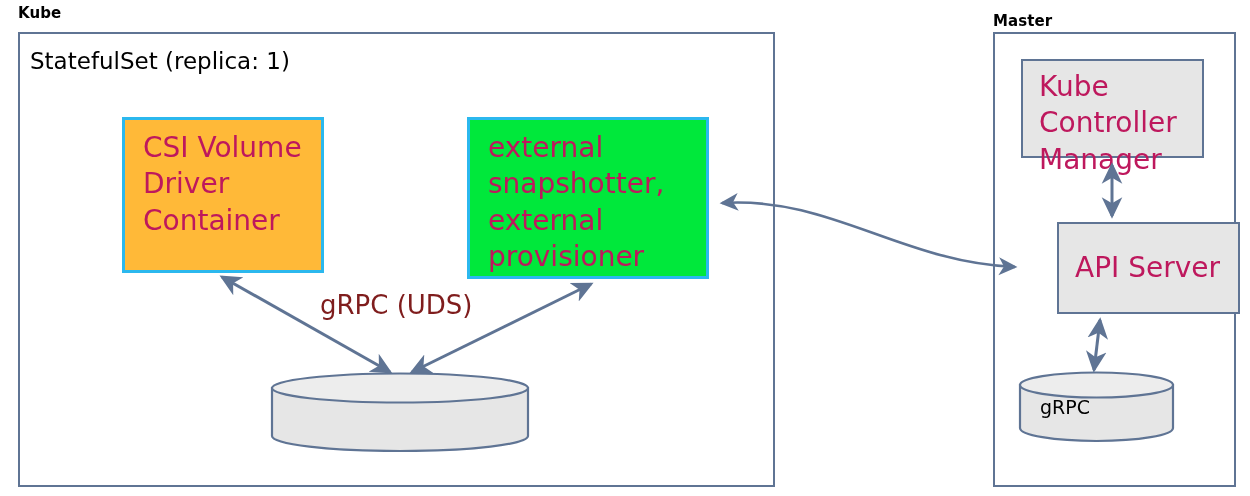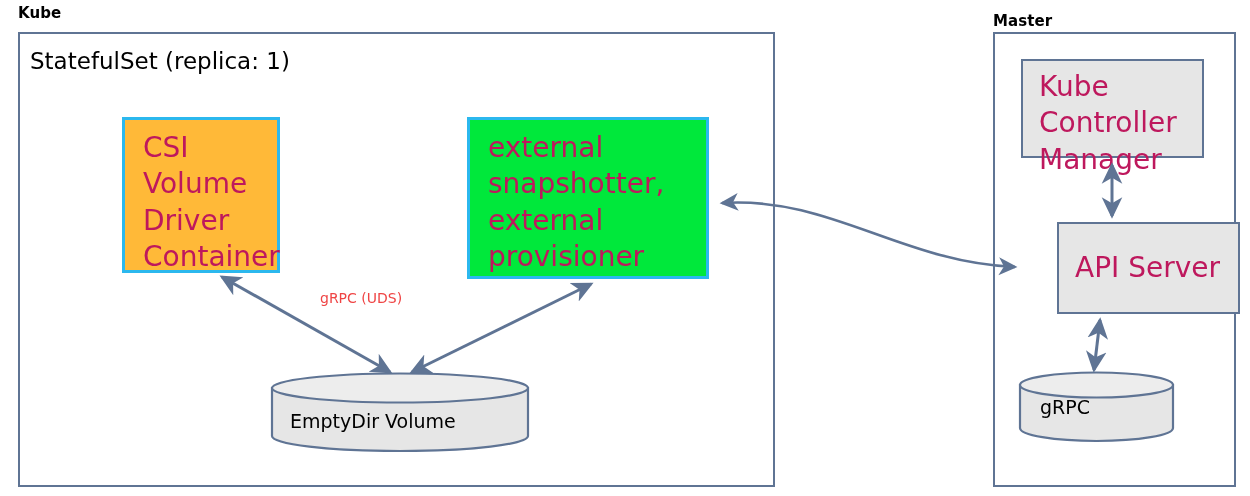--- a/index.html
+++ b/index.html
@@ -68,22 +68,22 @@
     position: absolute;
   }
   .cyl-label {
     position: absolute;
     font-size: 19px;
     color: #000000;
     white-space: nowrap;
   }
   .edge-label {
     position: absolute;
-    font-size: 14px;
-    color: #ef4444;
+    font-size: 26px;
+    color: #7f1d1d;
     white-space: nowrap;
   }
   svg.overlay {
     position: absolute;
     left: 0;
     top: 0;
     width: 1250px;
     height: 496px;
     pointer-events: none;
   }
@@ -91,42 +91,41 @@
 </head>
 <body>
 
 <div id="canvas">
 
   <div class="zone-label" style="left:18px; top:4px;">Kube</div>
   <div class="zone-box" style="left:18px; top:32px; width:757px; height:455px;"></div>
 
   <div class="node-title" style="left:30px; top:48px;">StatefulSet (replica: 1)</div>
 
-  <div class="proc-box box-orange" style="left:122px; top:117px; width:158px; height:156px;">
+  <div class="proc-box box-orange" style="left:122px; top:117px; width:202px; height:156px;">
     <div class="proc-text">CSI Volume
 Driver
 Container</div>
   </div>
 
   <div class="proc-box box-green" style="left:467px; top:117px; width:242px; height:162px;">
     <div class="proc-text">external
 snapshotter,
 external
 provisioner</div>
   </div>
 
   <div class="edge-label" style="left:320px; top:290px;">gRPC (UDS)</div>
 
   <div class="cyl" style="left:270px; top:372px; width:260px; height:80px;">
     <svg width="260" height="80" viewBox="0 0 260 80">
       <path d="M2,16 L2,64 A128,15 0 0 0 258,64 L258,16 Z" fill="#E6E6E6" stroke="#5f7494" stroke-width="2.2"></path>
       <ellipse cx="130" cy="16" rx="128" ry="14.5" fill="#EDEDED" stroke="#5f7494" stroke-width="2.2"></ellipse>
     </svg>
   </div>
-  <div class="cyl-label" style="left:290px; top:410px;">EmptyDir Volume</div>
 
   <div class="zone-label" style="left:993px; top:12px;">Master</div>
   <div class="zone-box" style="left:993px; top:32px; width:243px; height:455px;"></div>
 
   <div class="proc-box box-grey" style="left:1021px; top:59px; width:183px; height:99px;">
     <div class="proc-text">Kube
 Controller
 Manager</div>
   </div>
 

